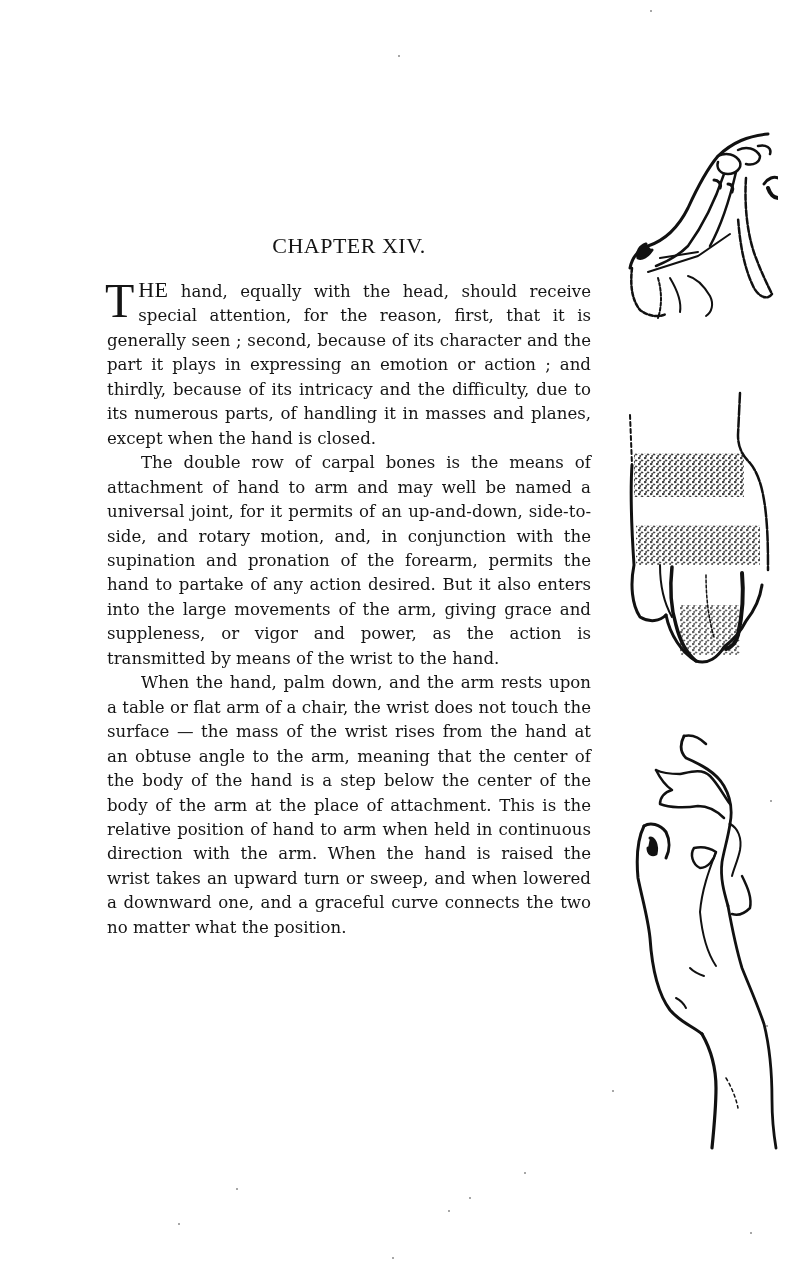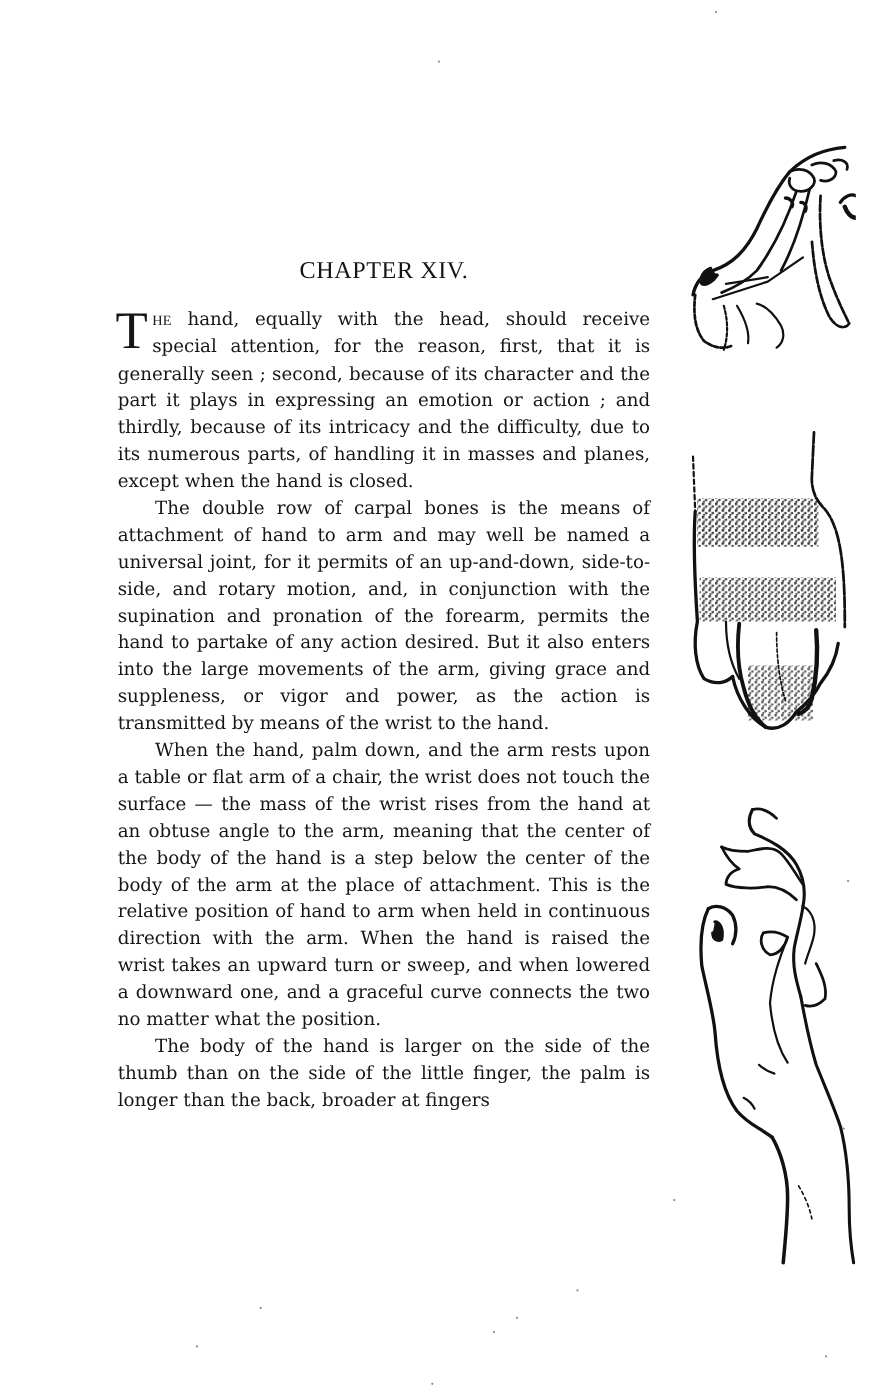--- a/index.html
+++ b/index.html
@@ -68,21 +68,21 @@
       font-family: "Liberation Serif", serif;
       font-size: 48px;
       line-height: 40px;
       height: 44px;
       margin: 3px 4px 0 -2px;
       padding: 0;
       font-weight: normal;
     }
     .dropcap-rest {
       font-family: "Liberation Serif", serif;
-      font-size: 13px;
+      font-size: 22px;
       letter-spacing: 0.3px;
     }
     .illustration {
       position: absolute;
     }
     .illus-skeleton { left: 618px; top: 128px; width: 160px; height: 200px; }
     .illus-back-hand { left: 620px; top: 385px; width: 150px; height: 285px; }
     .illus-side-hand { left: 620px; top: 728px; width: 170px; height: 430px; }
     .illustration svg { width: 100%; height: 100%; display: block; }
     .speck {
@@ -97,21 +97,20 @@
 
 <div class="page">
 
   <div class="text-column">
     <h1 class="chapter-title">CHAPTER XIV.</h1>
 
     <div class="body-text">
       <p class="para first"><span class="dropcap">T</span><span class="dropcap-rest">HE</span><span> hand, equally with the head, should receive special attention, for the reason, first, that it is generally seen ; second, because of its character and the part it plays in expressing an emotion or action ; and thirdly, because of its intricacy and the difficulty, due to its numerous parts, of han­dling it in masses and planes, except when the hand is closed.</span></p>
       <p class="para">The double row of carpal bones is the means of attachment of hand to arm and may well be named a universal joint, for it permits of an up-and-down, side-to-side, and rotary motion, and, in conjunction with the supination and pronation of the forearm, permits the hand to partake of any action desired.  But it also enters into the large movements of the arm, giving grace and suppleness, or vigor and power, as the action is transmitted by means of the wrist to the hand.</p>
       <p class="para">When the hand, palm down, and the arm rests upon a table or flat arm of a chair, the wrist does not touch the surface — the mass of the wrist rises from the hand at an obtuse angle to the arm, meaning that the center of the body of the hand is a step below the center of the body of the arm at the place of attachment.  This is the relative position of hand to arm when held in continuous direction with the arm.  When the hand is raised the wrist takes an upward turn or sweep, and when lowered a downward one, and a graceful curve connects the two no matter what the posi­tion.</p>
-      <p class="para">The body of the hand is larger on the side of the thumb than on the side of the little finger, the palm is longer than the back, broader at fingers</p>
     </div>
   </div>
 
   <div class="illustration illus-skeleton">
     <svg viewBox="0 0 160 200" fill="none" stroke="#111" stroke-linecap="round" stroke-linejoin="round">
       <path d="M150 6 C130 8 115 14 100 28 C90 40 80 58 70 80 C60 100 48 112 30 118 C20 122 14 130 12 140" stroke-width="3"></path>
       <path d="M14 140 C12 158 14 172 22 182 C30 188 40 190 48 186" stroke-width="2.5" stroke-dasharray="4 2"></path>
       <path d="M100 28 C108 24 118 26 122 34 C124 40 118 46 110 46 C102 46 98 40 100 34" stroke-width="2.5"></path>
       <path d="M120 22 C128 18 138 20 142 28 C142 34 136 38 128 36" stroke-width="2.5"></path>
       <path d="M140 18 C148 16 154 20 152 26" stroke-width="2.5"></path>

